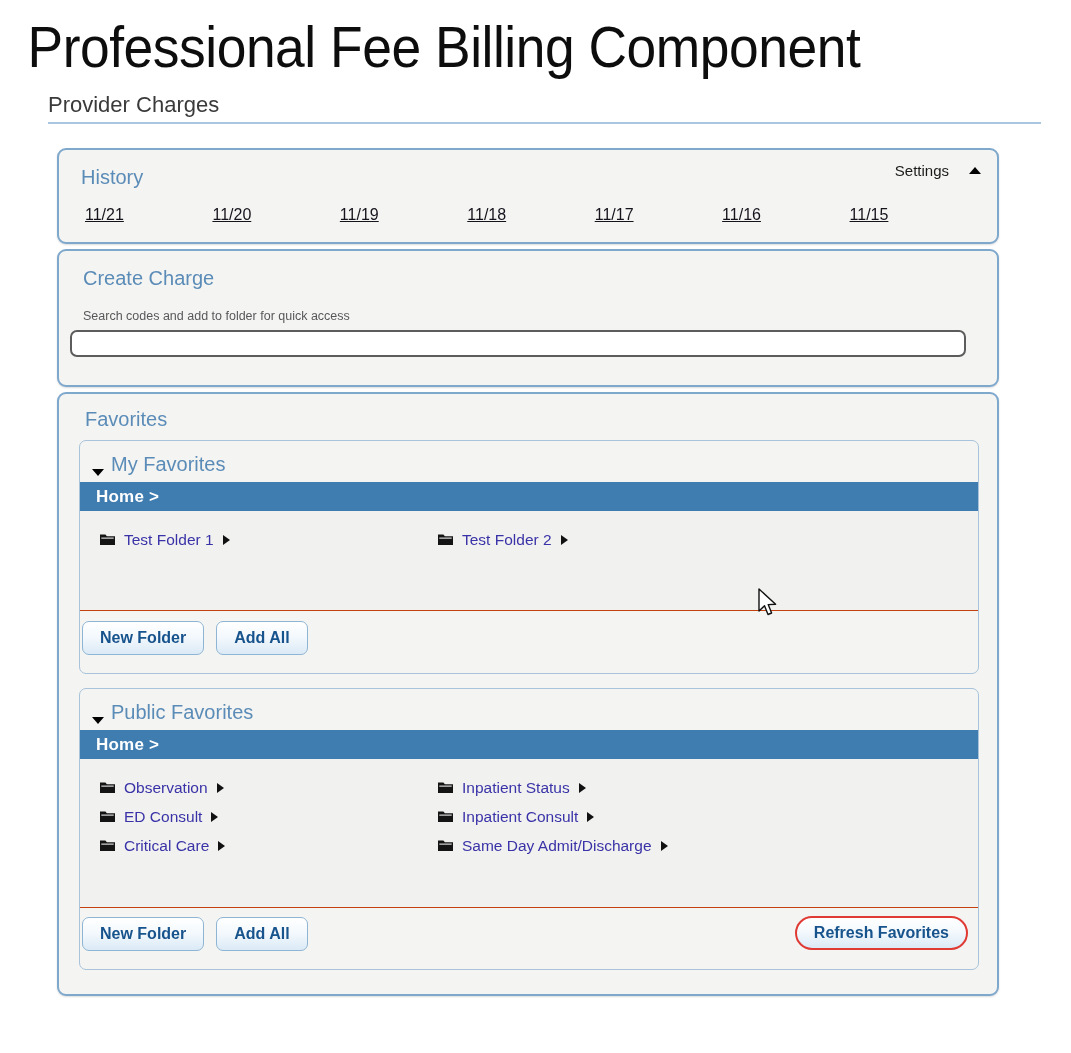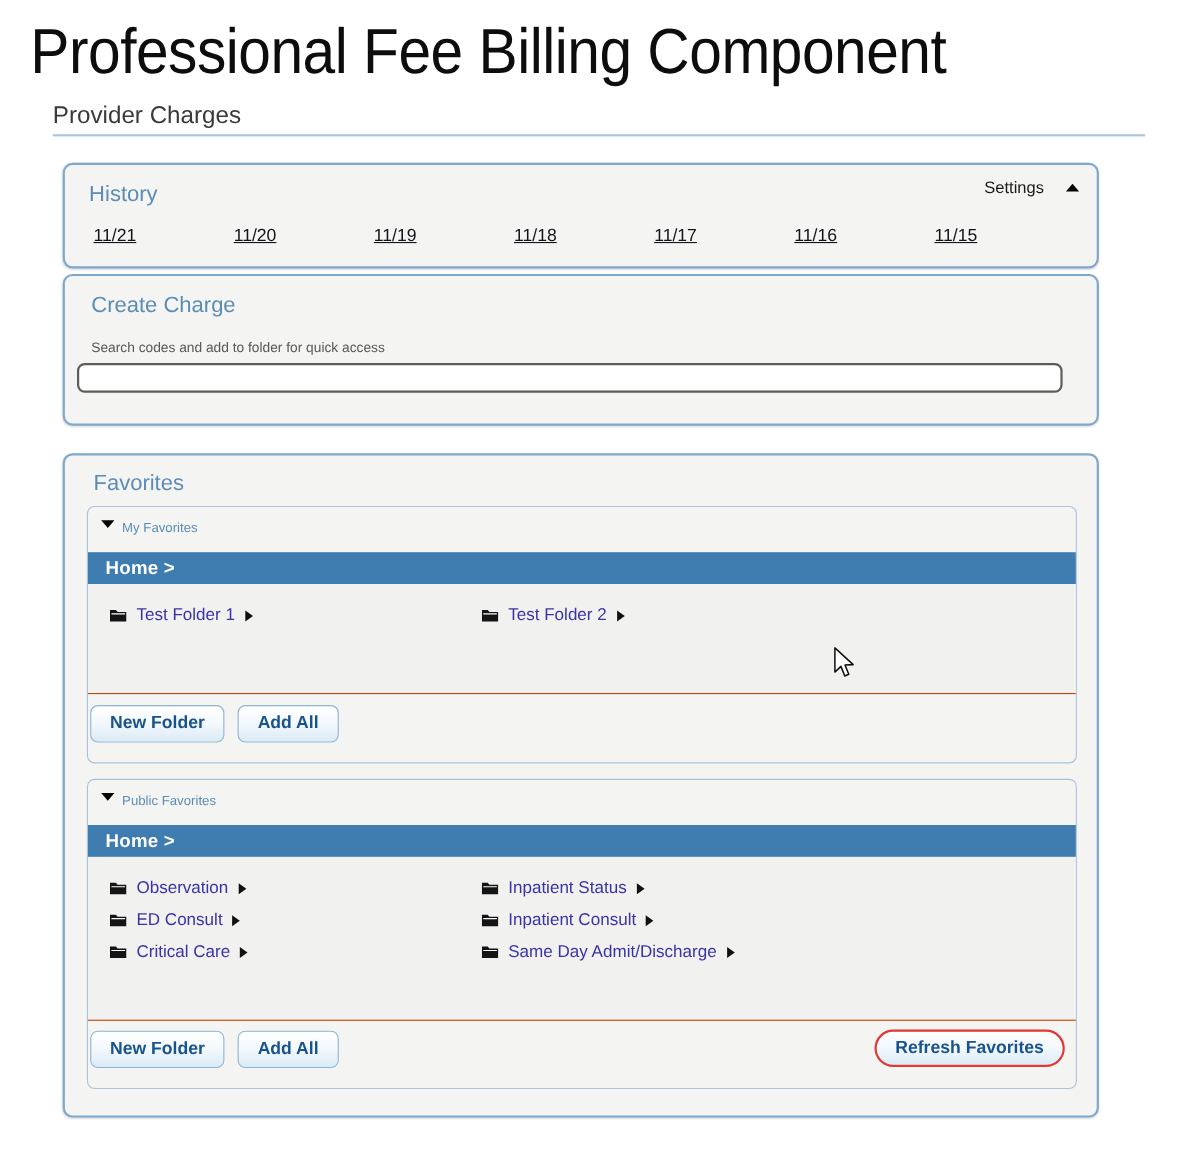--- a/index.html
+++ b/index.html
@@ -53,24 +53,24 @@
     background: #f4f4f2;
     position: relative;
   }
   .panel-title {
     color: #5b8cb8;
     font-size: 20px;
     font-weight: 400;
   }
   .sub-title {
     color: #5b8cb8;
-    font-size: 12px;
+    font-size: 20px;
     font-weight: 400;
     display: flex;
-    align-items: flex-start;
+    align-items: flex-end;
     gap: 7px;
   }
   .tri-down {
     width: 0; height: 0;
     border-left: 6px solid transparent;
     border-right: 6px solid transparent;
     border-top: 7px solid #000;
     display: inline-block;
   }
   .tri-up {
@@ -146,21 +146,21 @@
     font-family: "Liberation Sans", sans-serif;
     font-size: 14px;
     padding: 0 8px;
     box-sizing: border-box;
     outline: none;
   }
 
   
   #favorites-panel {
     position: absolute;
-    left: 57px; top: 412px;
+    left: 57px; top: 392px;
     width: 938px; height: 600px;
   }
   #favorites-title {
     position: absolute;
     left: 26px; top: 14px;
   }
 
   #my-favorites-panel {
     position: absolute;
     left: 20px; top: 46px;

